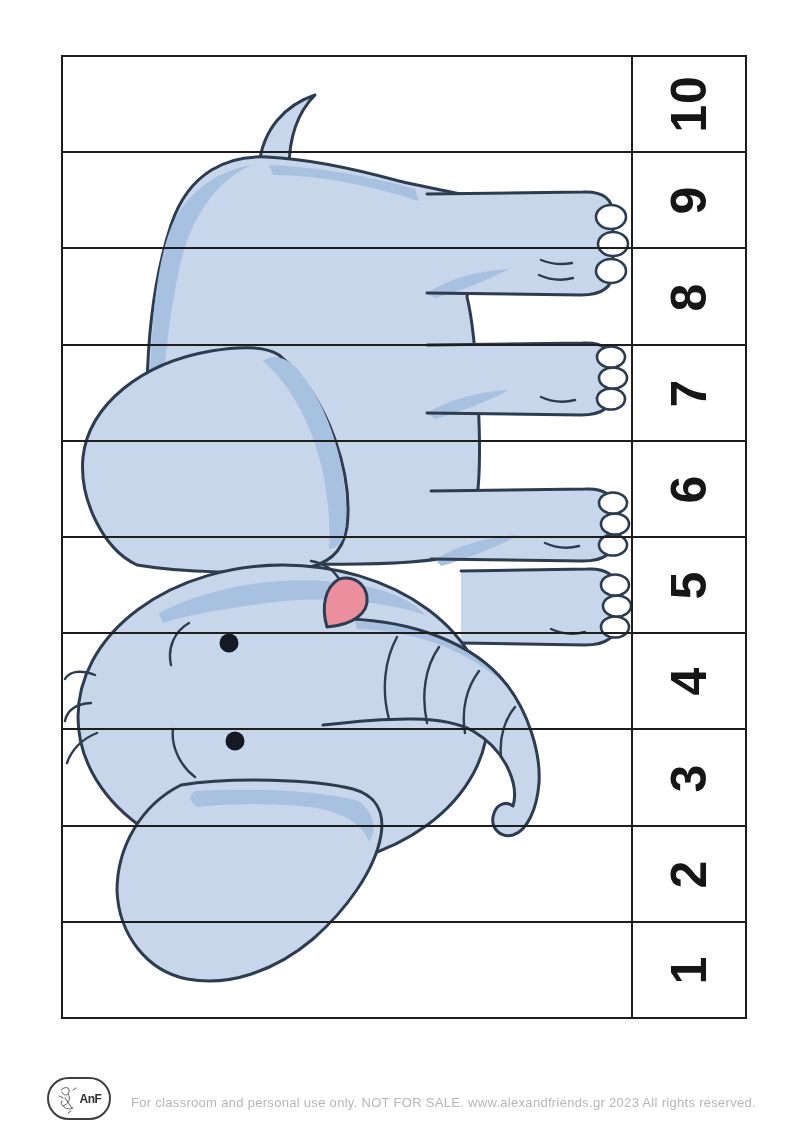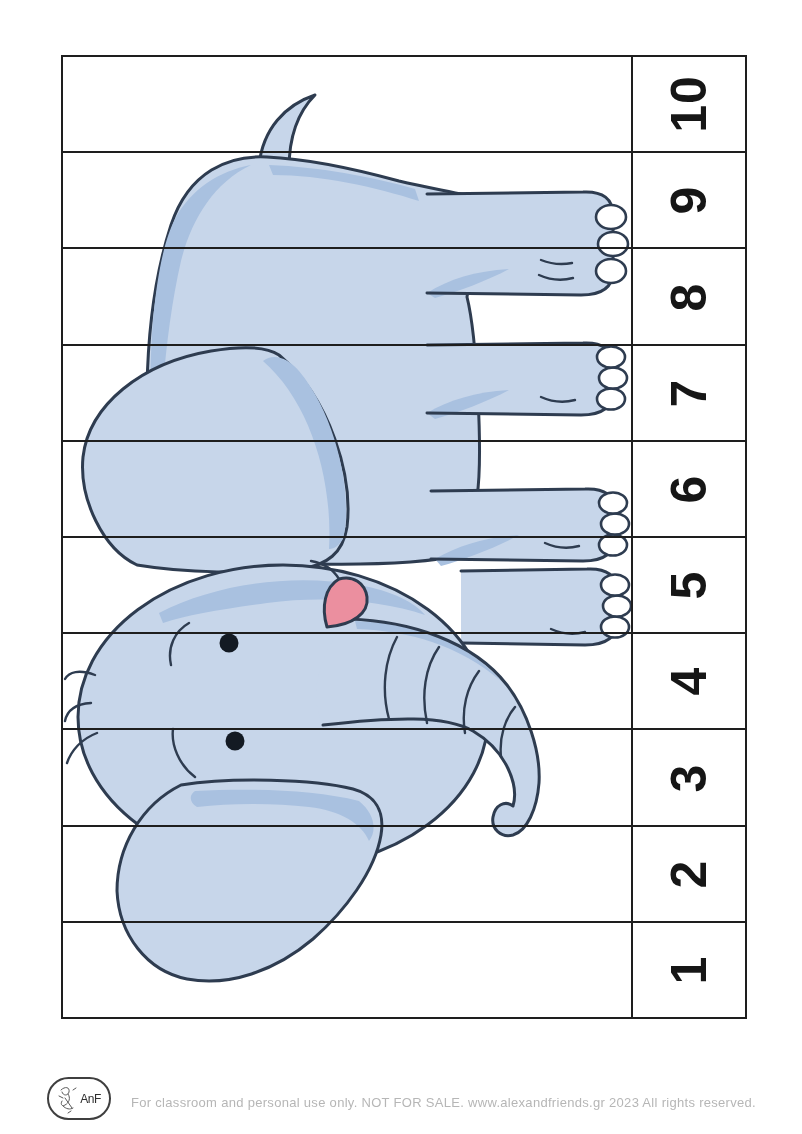--- a/index.html
+++ b/index.html
@@ -24,21 +24,21 @@
   .o{stroke:var(--outline,#2e3c50);stroke-width:3;fill:none;stroke-linecap:round;stroke-linejoin:round;}
   .fo{fill:var(--body,#c7d6ea);stroke:var(--outline,#2e3c50);stroke-width:3;stroke-linejoin:round;}
   .thin{stroke-width:2.4;}
   .nail{fill:var(--nail,#fff);stroke:var(--outline,#2e3c50);stroke-width:2.6;}
   .eye{fill:var(--eye,#131a23);}
   .mouth{fill:var(--mouth,#eb8f9f);stroke:var(--outline,#2e3c50);stroke-width:3;stroke-linejoin:round;}
 
   
   .logo{position:absolute;left:47px;top:1077px;width:64px;height:43px;border:2px solid var(--logo_ink,#3f3f3f);
         border-radius:999px;box-sizing:border-box;display:flex;align-items:center;justify-content:center;gap:1px;background:var(--paper,#fff);}
-  .logo-text{font-size:12px;font-weight:400;color:#2e2e2e;letter-spacing:-0.5px;font-family:"Liberation Sans",sans-serif;}
+  .logo-text{font-size:12px;font-weight:700;color:#2e2e2e;letter-spacing:-0.5px;font-family:"Liberation Sans",sans-serif;}
   .license{position:absolute;left:131px;top:1095px;font-size:13px;color:var(--footer_text,#b6b6b6);
            letter-spacing:0.3px;font-family:"Liberation Sans",sans-serif;white-space:nowrap;}
 </style>
 </head>
 <body>
 
 <div class="page">
 
   <div class="table">
 

